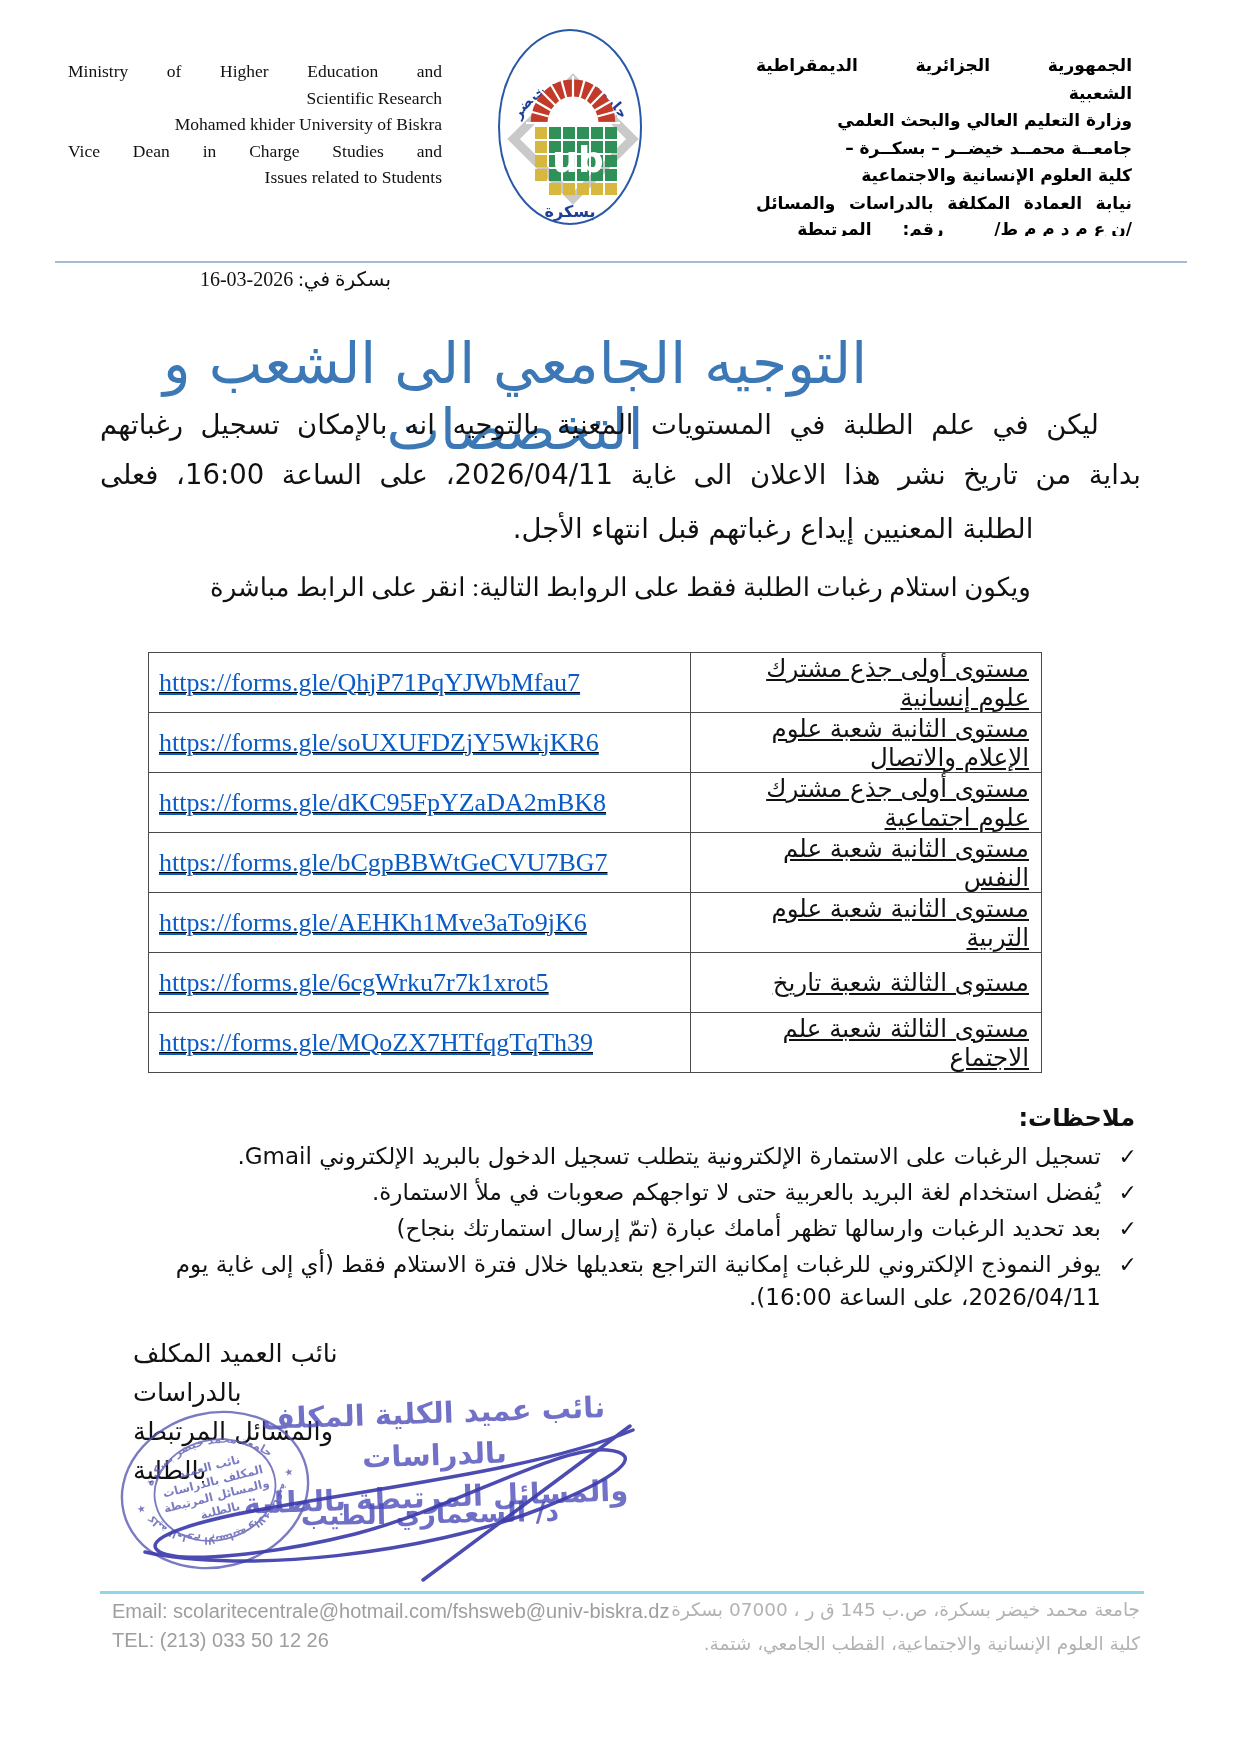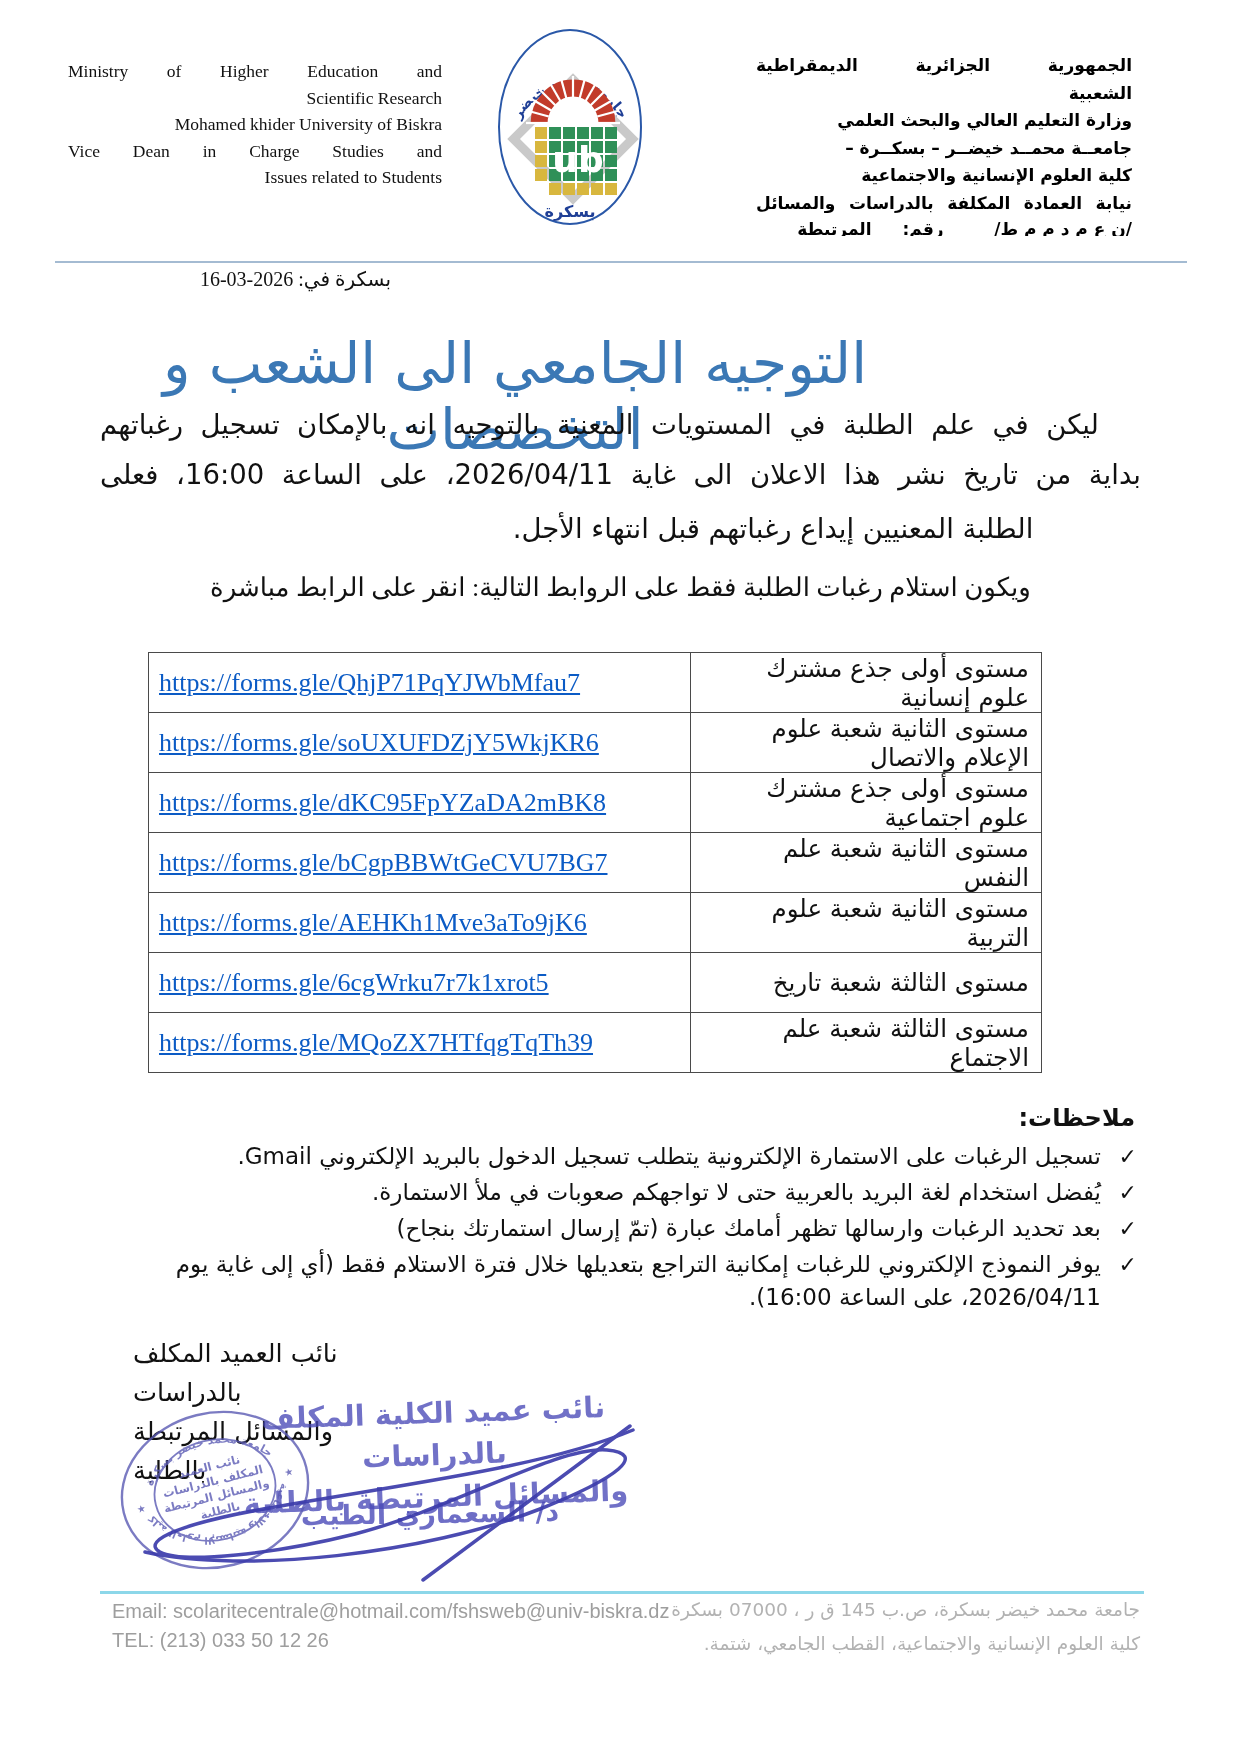--- a/index.html
+++ b/index.html
@@ -58,21 +58,21 @@
   .b-l2 { left: 100px; top: 452px; width: 1041px;
           text-align: justify; text-align-last: justify; }
   .b-l3 { left: 405px; top: 506px; width: 736px; text-align: center; }
   .b-p2 { left: 100px; top: 566px; width: 1041px; text-align: center; font-size: 26px; font-family: Liberation Serif, serif; }
 
   
   .links-table {
     left: 148px; top: 652px; width: 893px;
     border-collapse: collapse; table-layout: fixed;
   }
-  .links-table td { border: 1px solid #4a4a4a; height: 60px; vertical-align: middle; }
+  .links-table td { border: 1px solid #4a4a4a; height: 60px; vertical-align: middle; text-decoration: underline; }
   .td-link { width: 542px; padding-left: 10px; text-align: left; }
   .td-label { width: 351px; padding-right: 12px; direction: rtl; text-align: right;
               font-size: 24.5px; color: #111; padding-left: 20px; }
   .form-link {
     font-family: "Liberation Serif", "DejaVu Serif", serif;
     font-size: 26px; color: #0b5bc5; text-decoration: underline; cursor: pointer;
   }
 
   
   .notes-heading {

